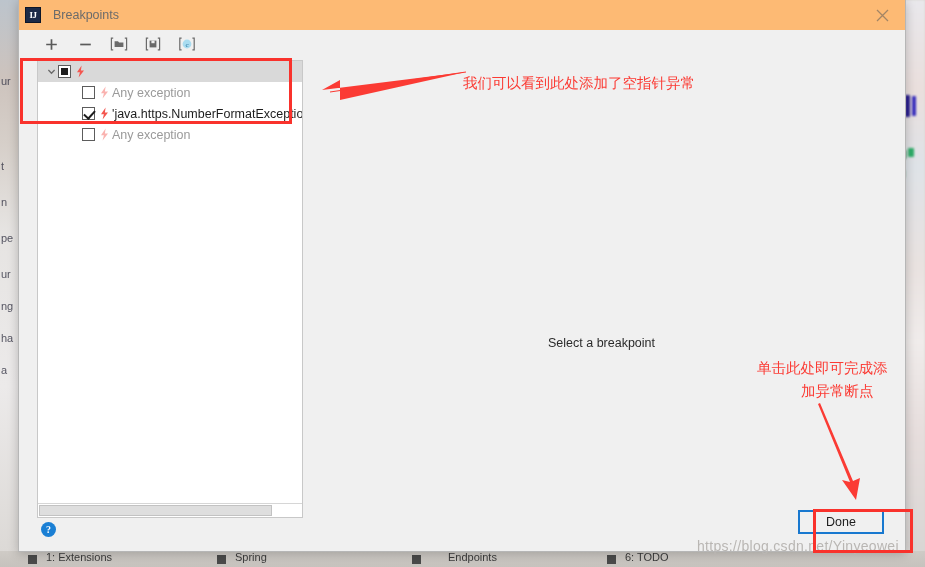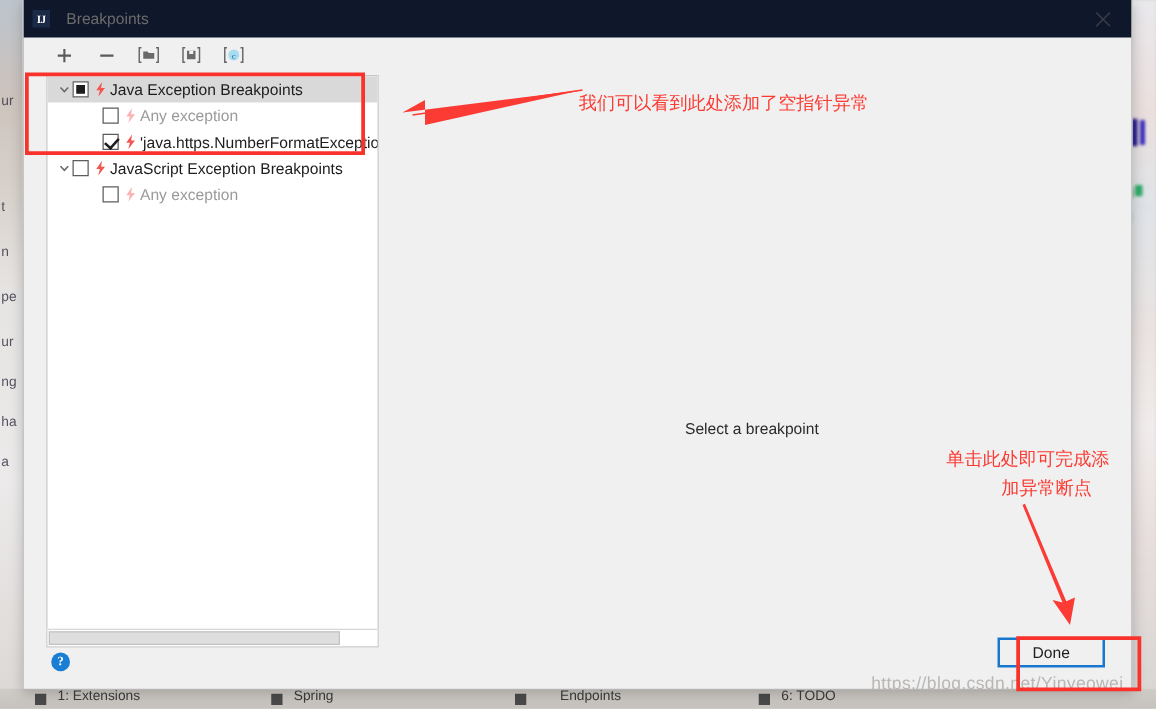--- a/index.html
+++ b/index.html
@@ -41,21 +41,21 @@
     filter: blur(0.5px);
   }
 
   
   #dialog {
     position: absolute; left: 18px; top: 0; width: 888px; height: 552px;
     background: #f0f0f0; border: 1px solid #b6b6b6; border-top: none;
     box-shadow: 0 2px 10px rgba(0,0,0,.22);
   }
   #titlebar {
-    height: 30px; background: #0f172a; display: flex; align-items: center;
+    height: 30px; background: #fdba74; display: flex; align-items: center;
     position: relative;
   }
   #ij-icon {
     width: 16px; height: 16px; margin-left: 6px; background: #1b2a47;
     border: 1px solid #0d1628; display: flex; align-items: center;
     justify-content: center; flex: none;
   }
   #ij-icon span {
     color: #fff; font-size: 9px; font-weight: bold; letter-spacing: -.5px;
     font-family: "Liberation Serif", serif; line-height: 1;
@@ -242,21 +242,20 @@
           <svg width="9" height="9" viewBox="0 0 9 9">
             <path d="M1.4 3 L4.5 6.2 L7.6 3" stroke="#6a6a6a" stroke-width="1.3" fill="none"></path>
           </svg>
         </span>
         <span class="cbox partial"></span>
         <span class="bolt">
           <svg width="11" height="13" viewBox="0 0 11 13">
             <path d="M6.6 0.6 L2 7.2 H4.9 L3.6 12.4 L9 5.4 H5.9 Z" fill="#f4564f"></path>
           </svg>
         </span>
-        <span class="tlabel">Java Exception Breakpoints</span>
       </div>
 
       <div class="trow child">
         <span class="cbox"></span>
         <span class="bolt">
           <svg width="11" height="13" viewBox="0 0 11 13">
             <path d="M6.6 0.6 L2 7.2 H4.9 L3.6 12.4 L9 5.4 H5.9 Z" fill="#f4564f" opacity="0.45"></path>
           </svg>
         </span>
         <span class="tlabel muted">Any exception</span>
@@ -265,34 +264,20 @@
       <div class="trow child">
         <span class="cbox checked"></span>
         <span class="bolt">
           <svg width="11" height="13" viewBox="0 0 11 13">
             <path d="M6.6 0.6 L2 7.2 H4.9 L3.6 12.4 L9 5.4 H5.9 Z" fill="#f4564f"></path>
           </svg>
         </span>
         <span class="tlabel">'java.https.NumberFormatExceptio</span>
       </div>
 
-      <div class="trow">
-        <span class="chev">
-          <svg width="9" height="9" viewBox="0 0 9 9">
-            <path d="M1.4 3 L4.5 6.2 L7.6 3" stroke="#6a6a6a" stroke-width="1.3" fill="none"></path>
-          </svg>
-        </span>
-        <span class="cbox"></span>
-        <span class="bolt">
-          <svg width="11" height="13" viewBox="0 0 11 13">
-            <path d="M6.6 0.6 L2 7.2 H4.9 L3.6 12.4 L9 5.4 H5.9 Z" fill="#f4564f"></path>
-          </svg>
-        </span>
-        <span class="tlabel">JavaScript Exception Breakpoints</span>
-      </div>
 
       <div class="trow child">
         <span class="cbox"></span>
         <span class="bolt">
           <svg width="11" height="13" viewBox="0 0 11 13">
             <path d="M6.6 0.6 L2 7.2 H4.9 L3.6 12.4 L9 5.4 H5.9 Z" fill="#f4564f" opacity="0.45"></path>
           </svg>
         </span>
         <span class="tlabel muted">Any exception</span>
       </div>

